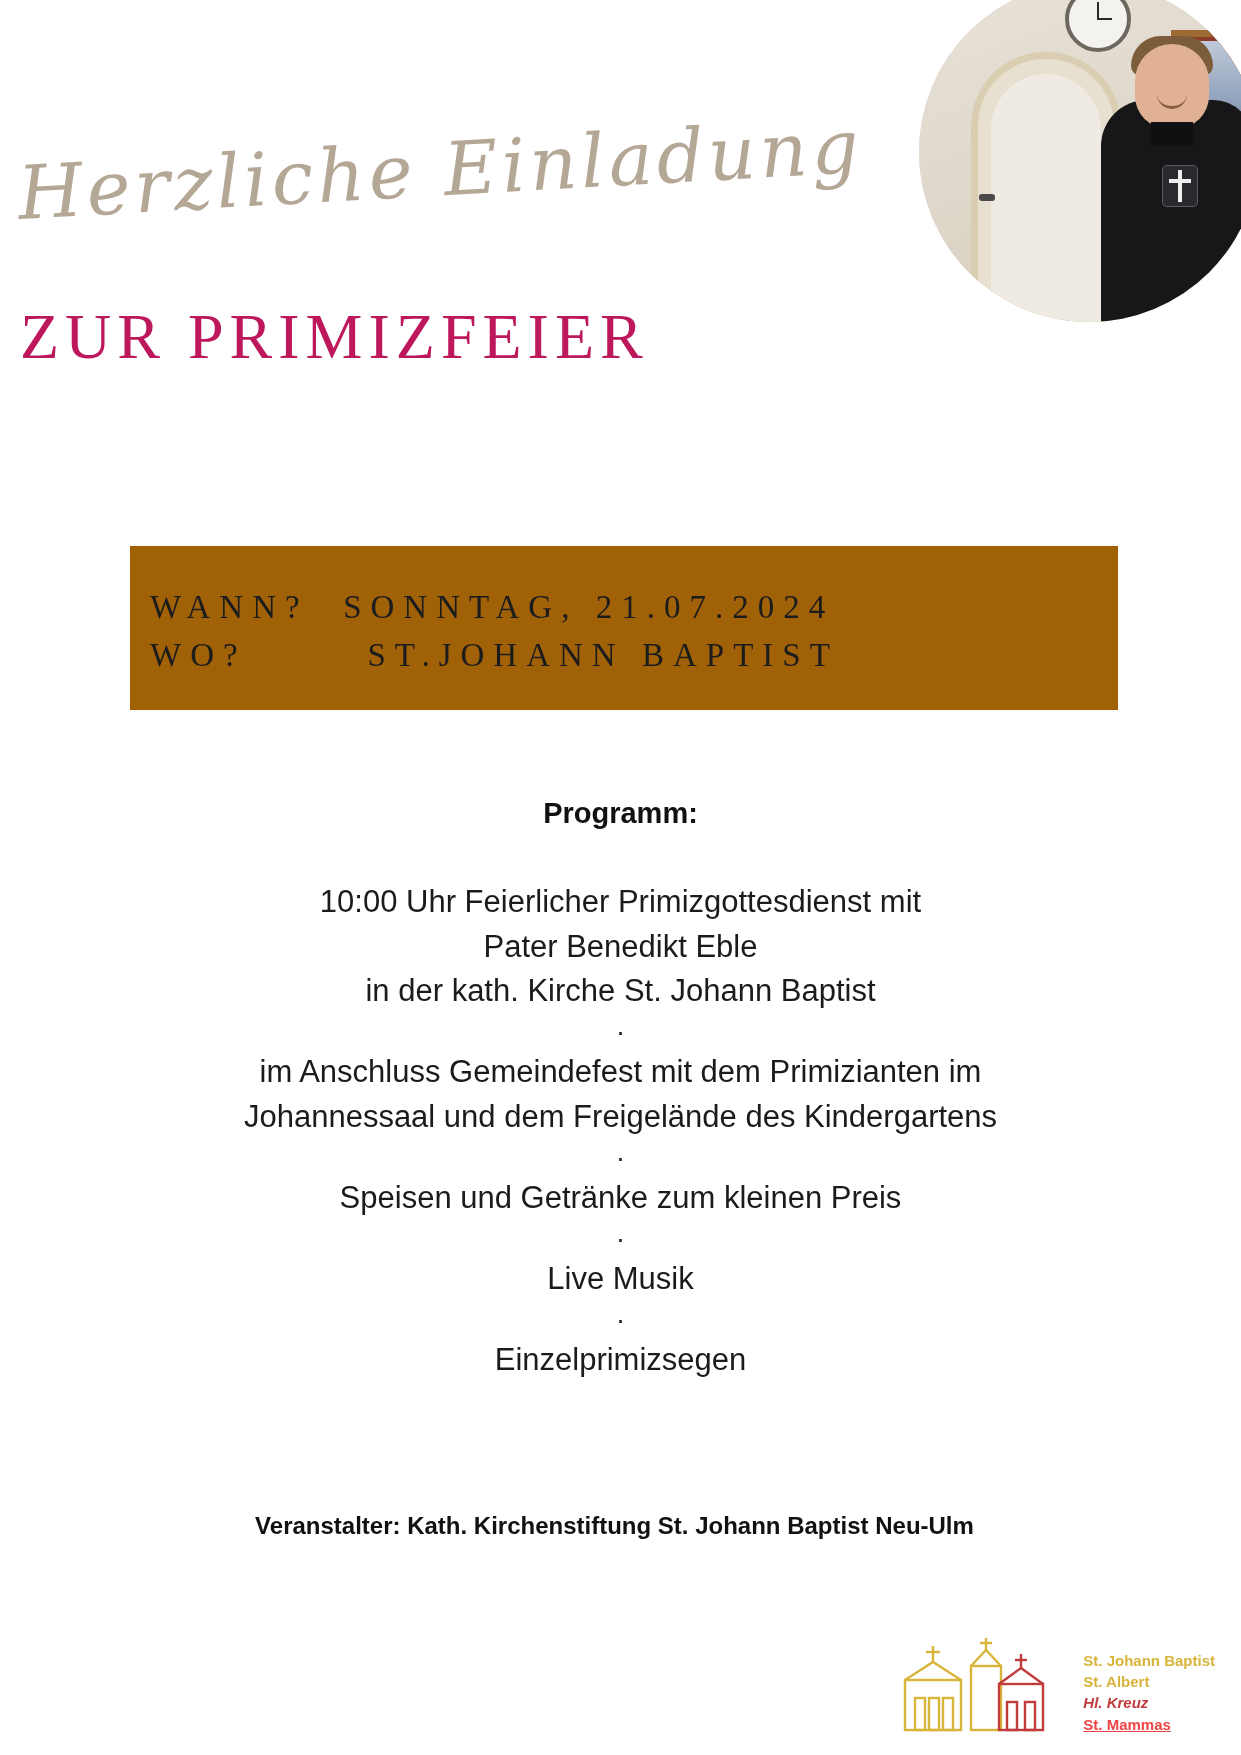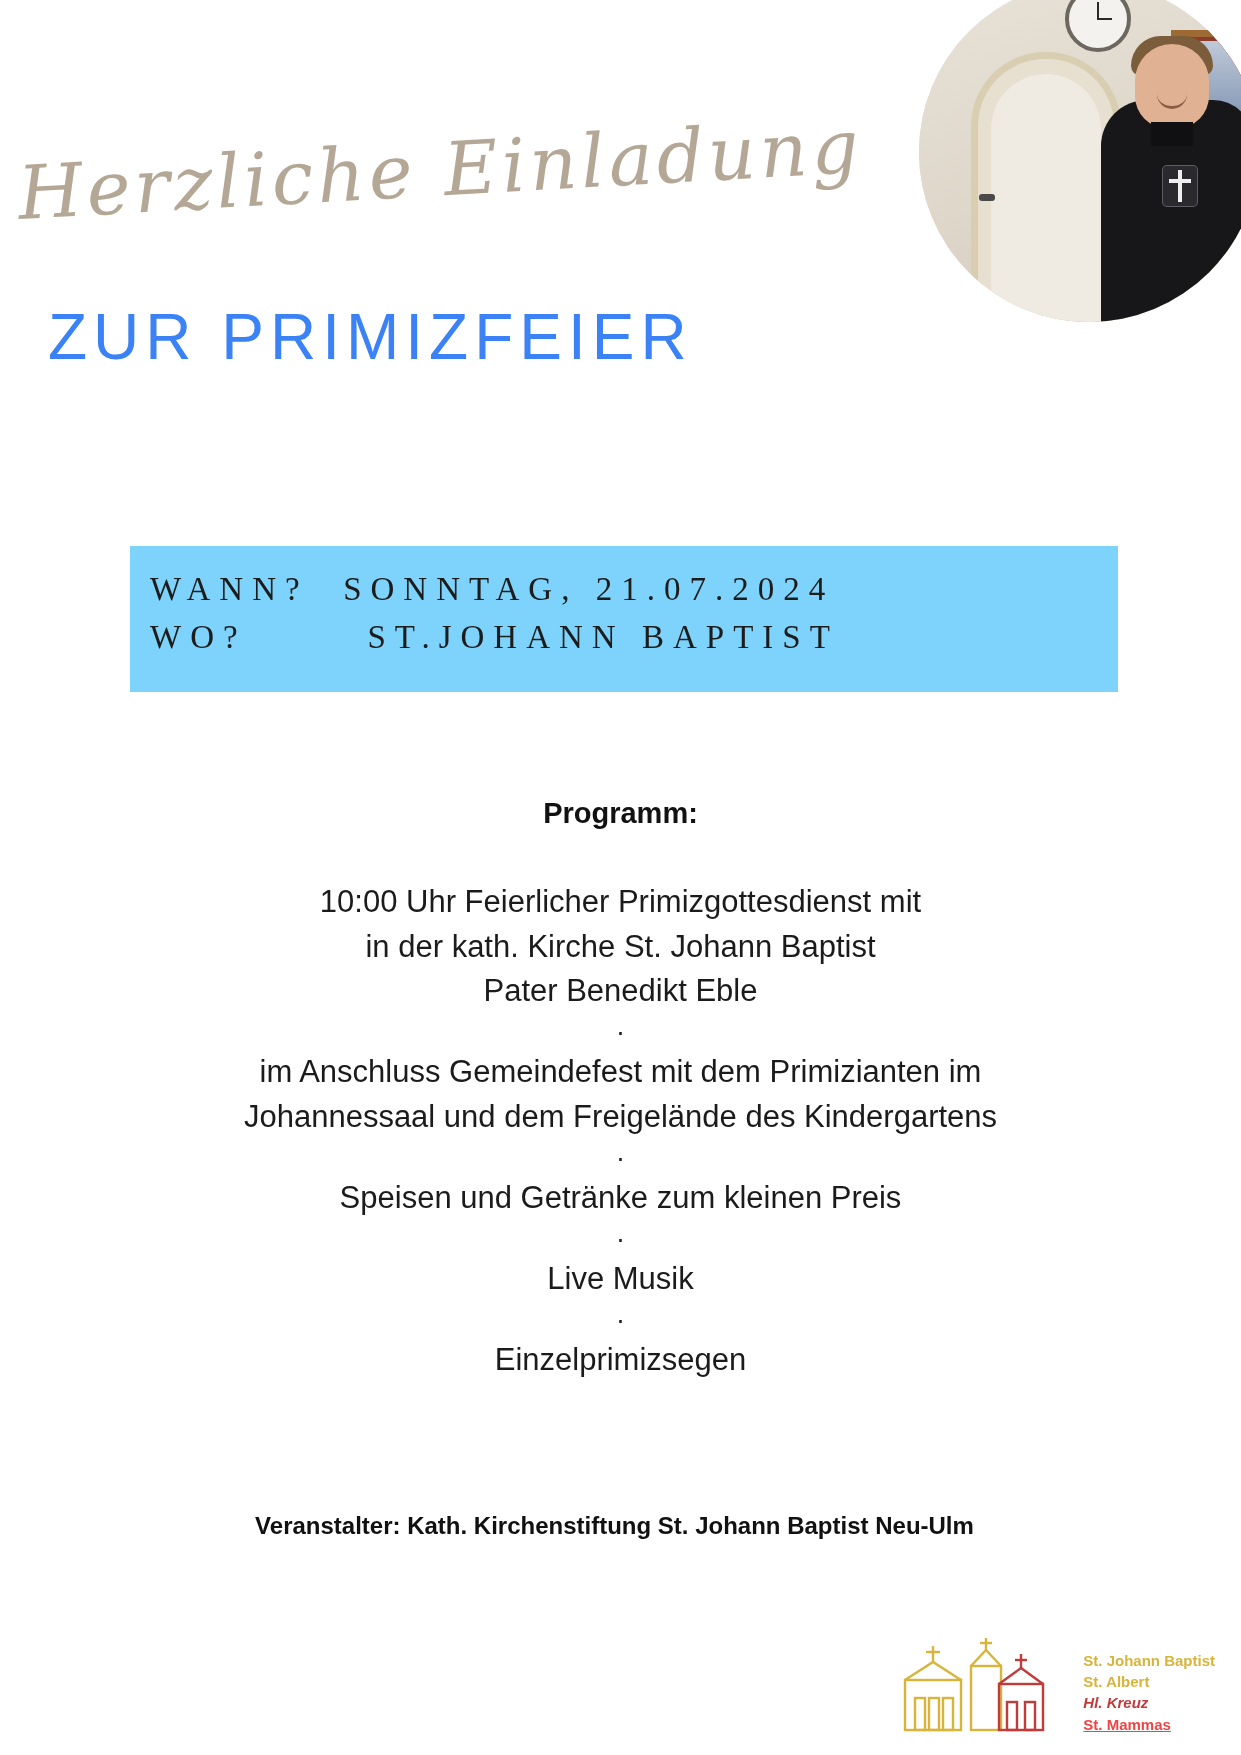--- a/index.html
+++ b/index.html
@@ -32,26 +32,26 @@
     font-size: 74px;
     letter-spacing: 4px;
     color: #b5a795;
     white-space: nowrap;
     transform: rotate(-3.2deg);
     transform-origin: left center;
   }
 
   .main-title {
     position: absolute;
-    left: 48px;
+    left: 20px;
     top: 300px;
-    font-family: Liberation Sans, sans-serif;
+    font-family: Liberation Serif, serif;
     font-size: 64px;
     letter-spacing: 6px;
-    color: #3b82f6;
+    color: #be185d;
     white-space: nowrap;
     font-weight: 400;
   }
 
   
   .photo-circle {
     position: absolute;
     right: -18px;
     top: -18px;
     width: 340px;
@@ -171,22 +171,22 @@
     width: 22px; height: 4px;
     background: #efefef;
   }
 
   
   .band {
     position: absolute;
     left: 130px;
     top: 546px;
     width: 988px;
-    background: #7dd3fc;
-    padding: 20px 0 30px 0;
+    background: #a16207;
+    padding: 38px 0 30px 0;
     box-sizing: border-box;
   }
   .band-row {
     font-family: "Liberation Serif", serif;
     font-size: 33px;
     letter-spacing: 9px;
     color: #1c1c1c;
     white-space: pre;
     padding-left: 20px;
     line-height: 1.45;
@@ -285,22 +285,22 @@
 <div class="band">
   <div class="band-row">WANN?  SONNTAG, 21.07.2024</div>
   <div class="band-row">WO?       ST.JOHANN BAPTIST</div>
 </div>
 
 <div class="program">
   <div class="program-heading">Programm:</div>
 
   <div class="program-block">
     <span class="line">10:00 Uhr Feierlicher Primizgottesdienst mit</span>
+    <span class="line">Pater Benedikt Eble</span>
     <span class="line">in der kath. Kirche St. Johann Baptist</span>
-    <span class="line">Pater Benedikt Eble</span>
   </div>
   <span class="dot-sep">·</span>
 
   <div class="program-block">
     <span class="line">im Anschluss Gemeindefest mit dem Primizianten im</span>
     <span class="line">Johannessaal und dem Freigelände des Kindergartens</span>
   </div>
   <span class="dot-sep">·</span>
 
   <div class="program-block">

